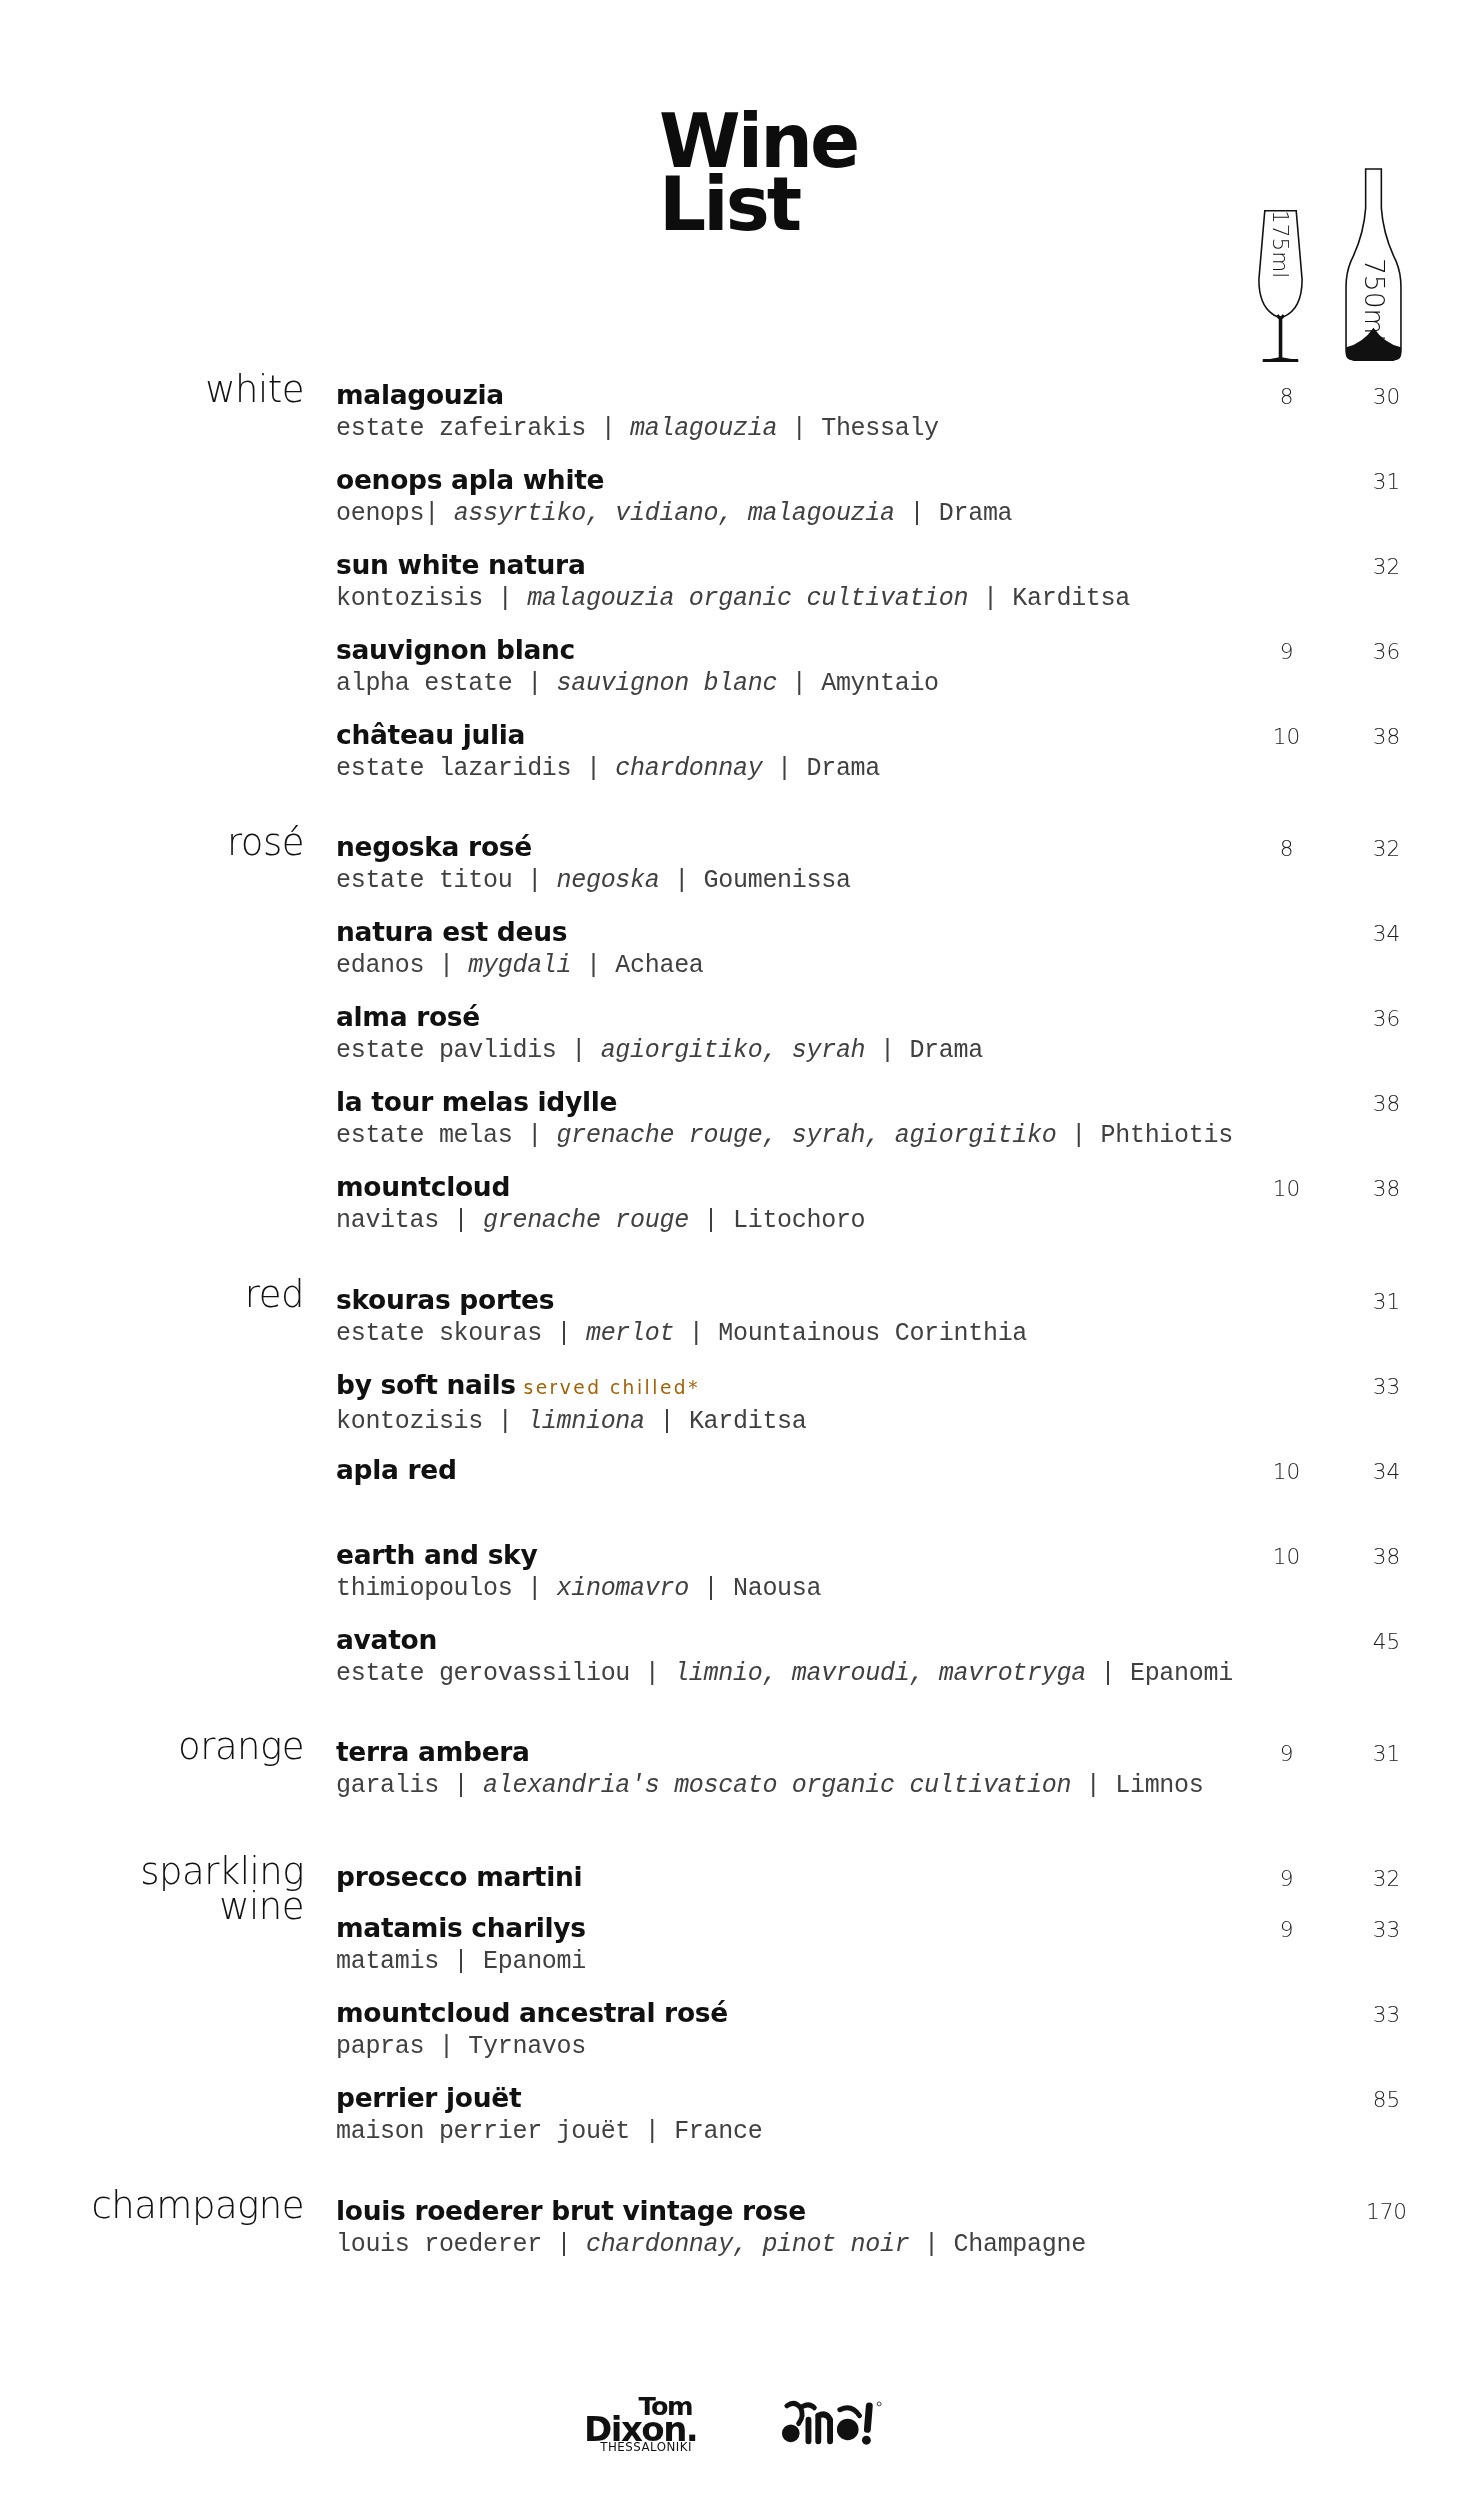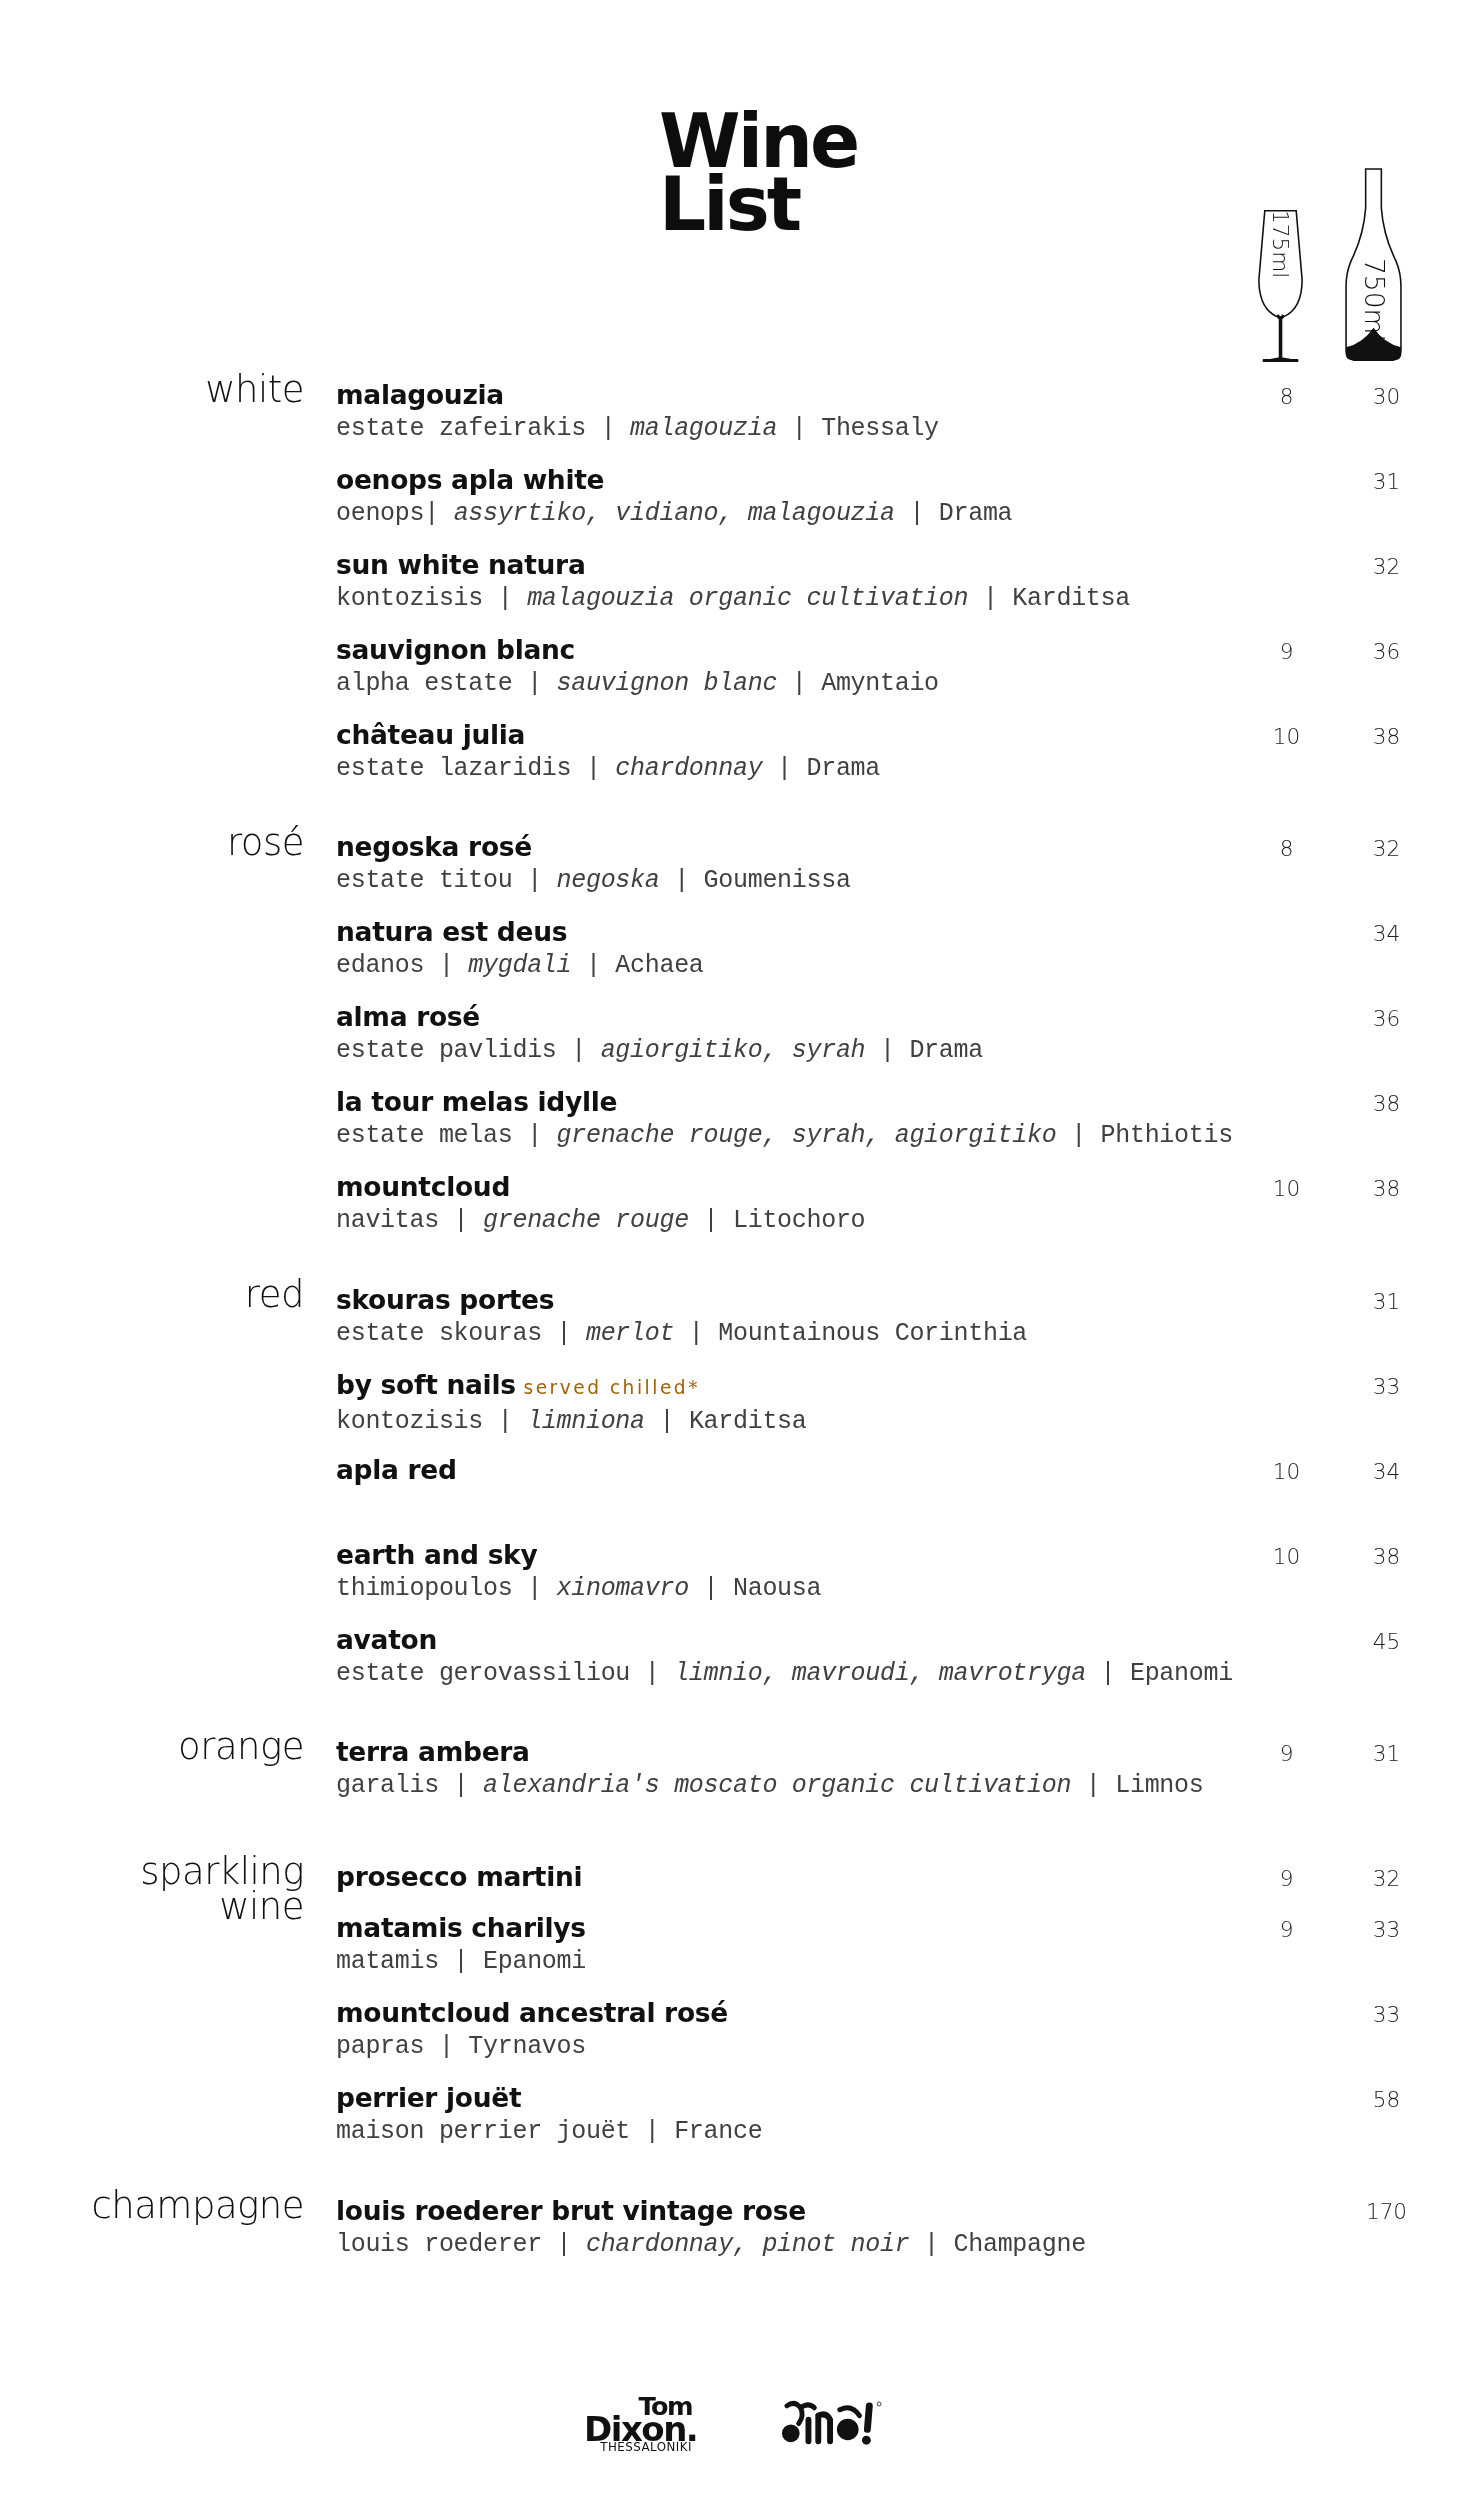--- a/index.html
+++ b/index.html
@@ -200,21 +200,21 @@
       <div class="item">
         <div class="name"><span>mountcloud ancestral rosé</span></div>
         <div class="detail"><span>papras</span><span> | </span><span>Tyrnavos</span></div>
         <div class="price p-glass"></div>
         <div class="price p-bottle">33</div>
       </div>
       <div class="item">
         <div class="name"><span>perrier jouët</span></div>
         <div class="detail"><span>maison perrier jouët</span><span> | </span><span>France</span></div>
         <div class="price p-glass"></div>
-        <div class="price p-bottle">58</div>
+        <div class="price p-bottle">85</div>
       </div>
     </div>
     <div class="section">
       <div class="cat">
         <div>champagne</div>
       </div>
       <div class="item">
         <div class="name"><span>louis roederer brut vintage rose</span></div>
         <div class="detail"><span>louis roederer</span><span> | </span><i>chardonnay, pinot noir</i><span> | </span><span>Champagne</span></div>
         <div class="price p-glass"></div>

